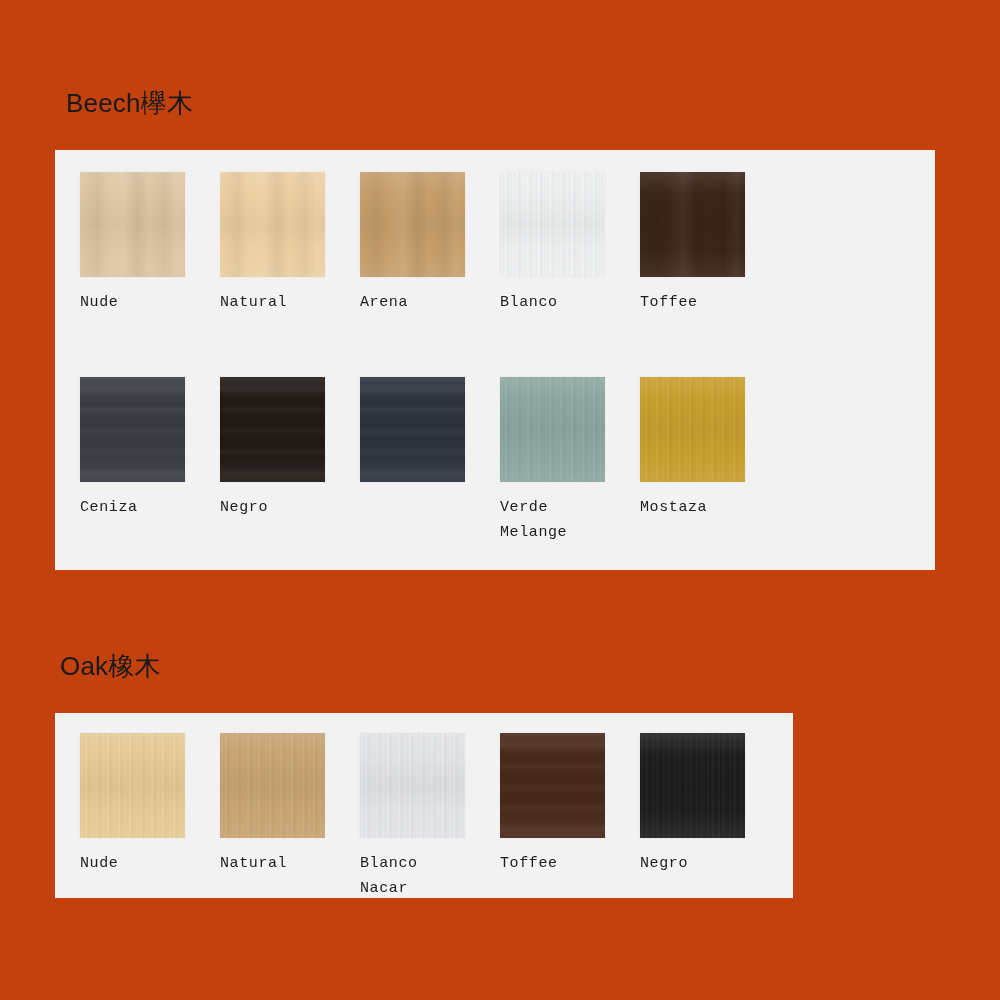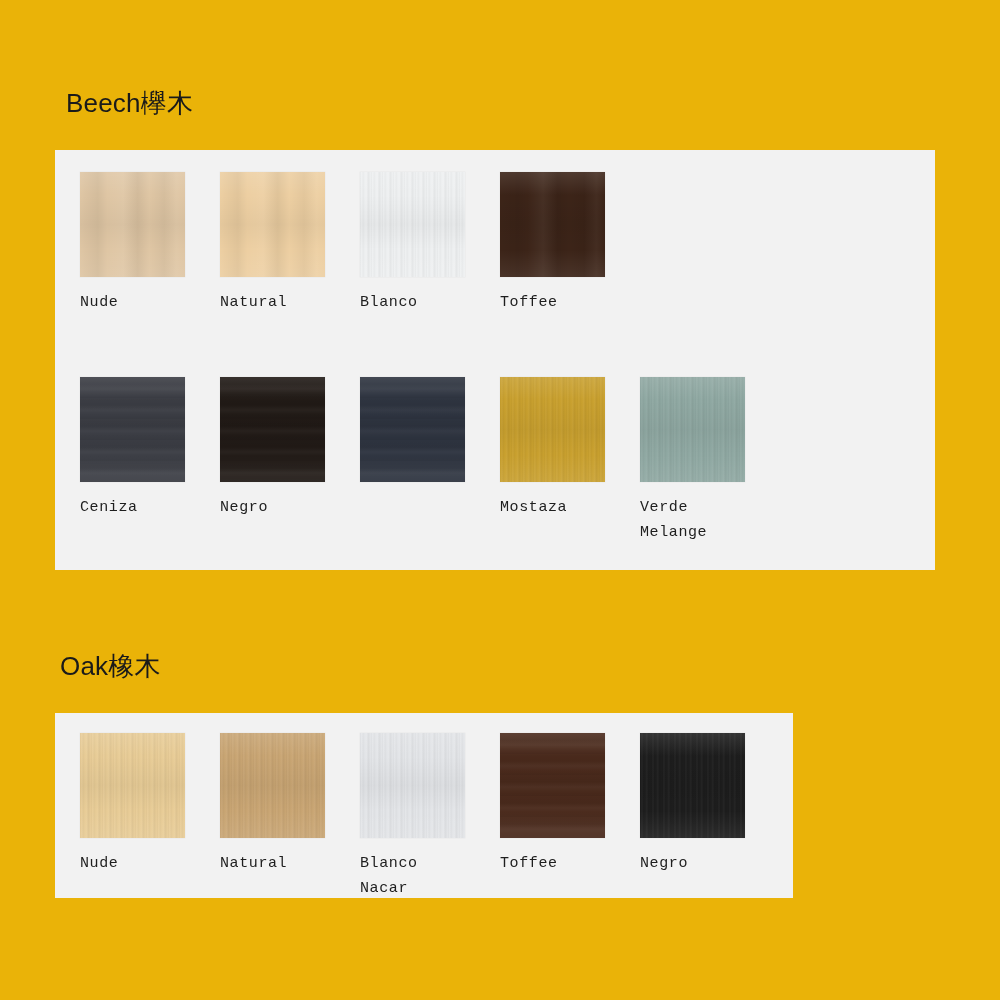--- a/index.html
+++ b/index.html
@@ -134,21 +134,21 @@
     line-height: 25px;
     color: #1e1e1e;
     letter-spacing: 0.6px;
     white-space: pre-line;
     text-align: left;
   }
 </style>
 </head>
 <body>
 
-<div class="page" style="background: #eab308;">
+<div class="page" style="background: #c2410c;">
 
   <div class="section-title" id="beech-title">Beech欅木</div>
 
   <div class="panel" id="beech-panel" style="background: rgb(242, 242, 242);"></div>
 
   <div class="swatch-row" id="beech-row-1">
     <div class="swatch-cell">
       <div class="swatch-chip" style="background-color: rgb(223, 198, 164);">
         <div class="grain figure"></div>
         <div class="grain sheen"></div>
@@ -156,20 +156,27 @@
       <div class="swatch-label">Nude</div>
     </div>
     <div class="swatch-cell">
       <div class="swatch-chip" style="background-color: rgb(237, 207, 162);">
         <div class="grain figure"></div>
         <div class="grain sheen"></div>
       </div>
       <div class="swatch-label">Natural</div>
     </div>
     <div class="swatch-cell">
+      <div class="swatch-chip" style="background-color: rgb(199, 159, 108);">
+        <div class="grain figure"></div>
+        <div class="grain sheen"></div>
+      </div>
+      <div class="swatch-label">Arena</div>
+    </div>
+    <div class="swatch-cell">
       <div class="swatch-chip" style="background-color: rgb(238, 240, 241);">
         <div class="grain vert"></div>
         <div class="grain sheen"></div>
       </div>
       <div class="swatch-label">Blanco</div>
     </div>
     <div class="swatch-cell">
       <div class="swatch-chip" style="background-color: rgb(60, 36, 24);">
         <div class="grain figure"></div>
         <div class="grain sheen"></div>
@@ -191,36 +198,36 @@
         <div class="grain horiz"></div>
         <div class="grain sheen"></div>
       </div>
       <div class="swatch-label">Negro</div>
     </div>
     <div class="swatch-cell">
       <div class="swatch-chip" style="background-color: rgb(46, 52, 64);">
         <div class="grain horiz"></div>
         <div class="grain sheen"></div>
       </div>
-    </div>
-    <div class="swatch-cell">
-      <div class="swatch-chip" style="background-color: rgb(201, 160, 46);">
-        <div class="grain vert"></div>
-        <div class="grain sheen"></div>
-      </div>
-      <div class="swatch-label">Mostaza</div>
     </div>
     <div class="swatch-cell">
       <div class="swatch-chip" style="background-color: rgb(143, 168, 162);">
         <div class="grain vert"></div>
         <div class="grain sheen"></div>
       </div>
       <div class="swatch-label">Verde
 Melange</div>
     </div>
+    <div class="swatch-cell">
+      <div class="swatch-chip" style="background-color: rgb(201, 160, 46);">
+        <div class="grain vert"></div>
+        <div class="grain sheen"></div>
+      </div>
+      <div class="swatch-label">Mostaza</div>
+    </div>
   </div>
 
   <div class="section-title" id="oak-title">Oak橡木</div>
 
   <div class="panel" id="oak-panel" style="background: rgb(242, 242, 242);"></div>
 
   <div class="swatch-row" id="oak-row-1">
     <div class="swatch-cell">
       <div class="swatch-chip" style="background-color: rgb(232, 204, 150);">
         <div class="grain vert"></div>

